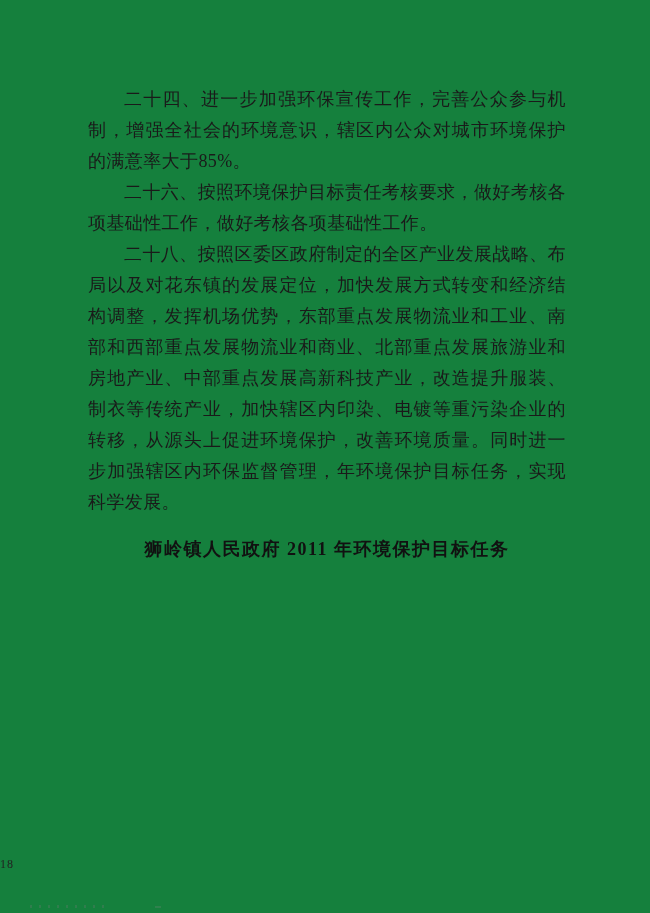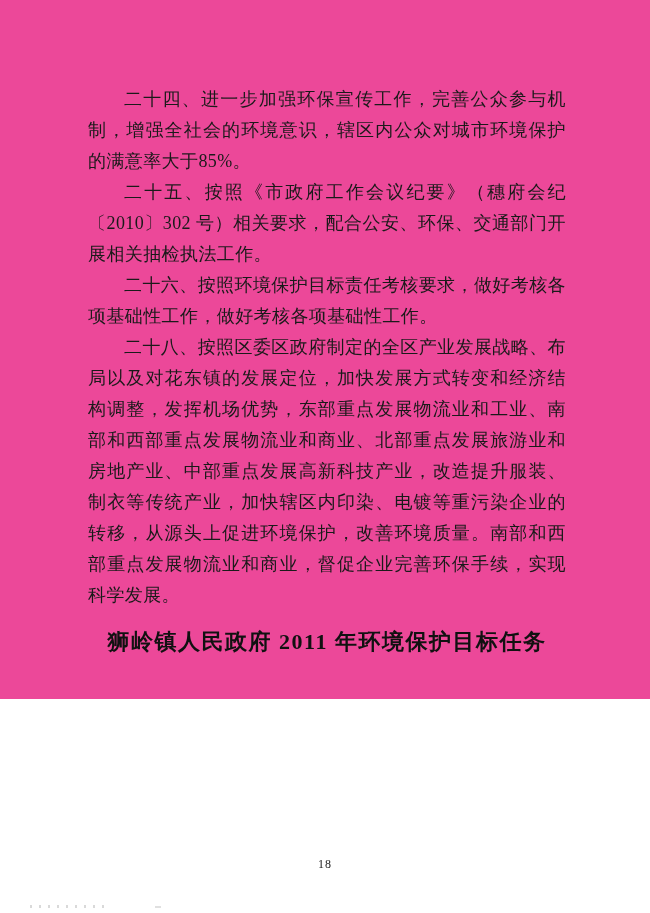--- a/index.html
+++ b/index.html
@@ -11,22 +11,22 @@
     height: 913px;
     background: #ffffff;
     overflow: hidden;
     position: relative;
     font-family: "Liberation Serif", "DejaVu Serif", serif;
   }
   .page {
     position: absolute;
     top: 0; left: 0;
     width: 650px;
-    height: 699px;
-    background: #ec4899;
+    height: 913px;
+    background: #15803d;
   }
   .body-text {
     position: absolute;
     top: 84px;
     left: 88px;
     width: 478px;
     color: #1a1a1a;
   }
   .body-text p {
     margin: 0;
@@ -34,34 +34,33 @@
     font-size: 18px;
     line-height: 31px;
     letter-spacing: 0.4px;
     text-align: justify;
     text-justify: inter-ideograph;
     text-indent: 2em;
   }
   .section-heading {
     margin: 14px 0 0 0;
     padding: 0;
-    font-size: 22px;
+    font-size: 18px;
     line-height: 34px;
     font-weight: bold;
     text-align: center;
     letter-spacing: 1.5px;
     color: #111111;
     white-space: nowrap;
   }
   .page-number {
     position: absolute;
     top: 857px;
     left: 0;
     width: 650px;
-    text-align: center;
     font-size: 12px;
     letter-spacing: 1px;
     color: #222222;
   }
   
   .scan-noise {
     position: absolute;
     top: 905px;
     left: 30px;
     width: 75px;
@@ -83,23 +82,22 @@
     filter: blur(0.4px);
   }
 </style>
 </head>
 <body>
 
 <div class="page">
 
   <div class="body-text">
     <p>二十四、进一步加强环保宣传工作，完善公众参与机制，增强全社会的环境意识，辖区内公众对城市环境保护的满意率大于85%。</p>
-    <p>二十五、按照《市政府工作会议纪要》（穗府会纪〔2010〕302 号）相关要求，配合公安、环保、交通部门开展相关抽检执法工作。</p>
     <p>二十六、按照环境保护目标责任考核要求，做好考核各项基础性工作，做好考核各项基础性工作。</p>
-    <p>二十八、按照区委区政府制定的全区产业发展战略、布局以及对花东镇的发展定位，加快发展方式转变和经济结构调整，发挥机场优势，东部重点发展物流业和工业、南部和西部重点发展物流业和商业、北部重点发展旅游业和房地产业、中部重点发展高新科技产业，改造提升服装、制衣等传统产业，加快辖区内印染、电镀等重污染企业的转移，从源头上促进环境保护，改善环境质量。南部和西部重点发展物流业和商业，督促企业完善环保手续，实现科学发展。</p>
+    <p>二十八、按照区委区政府制定的全区产业发展战略、布局以及对花东镇的发展定位，加快发展方式转变和经济结构调整，发挥机场优势，东部重点发展物流业和工业、南部和西部重点发展物流业和商业、北部重点发展旅游业和房地产业、中部重点发展高新科技产业，改造提升服装、制衣等传统产业，加快辖区内印染、电镀等重污染企业的转移，从源头上促进环境保护，改善环境质量。同时进一步加强辖区内环保监督管理，年环境保护目标任务，实现科学发展。</p>
 
     <h1 class="section-heading">狮岭镇人民政府 2011 年环境保护目标任务</h1>
   </div>
 
   <div class="page-number">18</div>
 
   <div class="scan-noise"></div>
   <div class="scan-noise-2"></div>
 
 </div>

